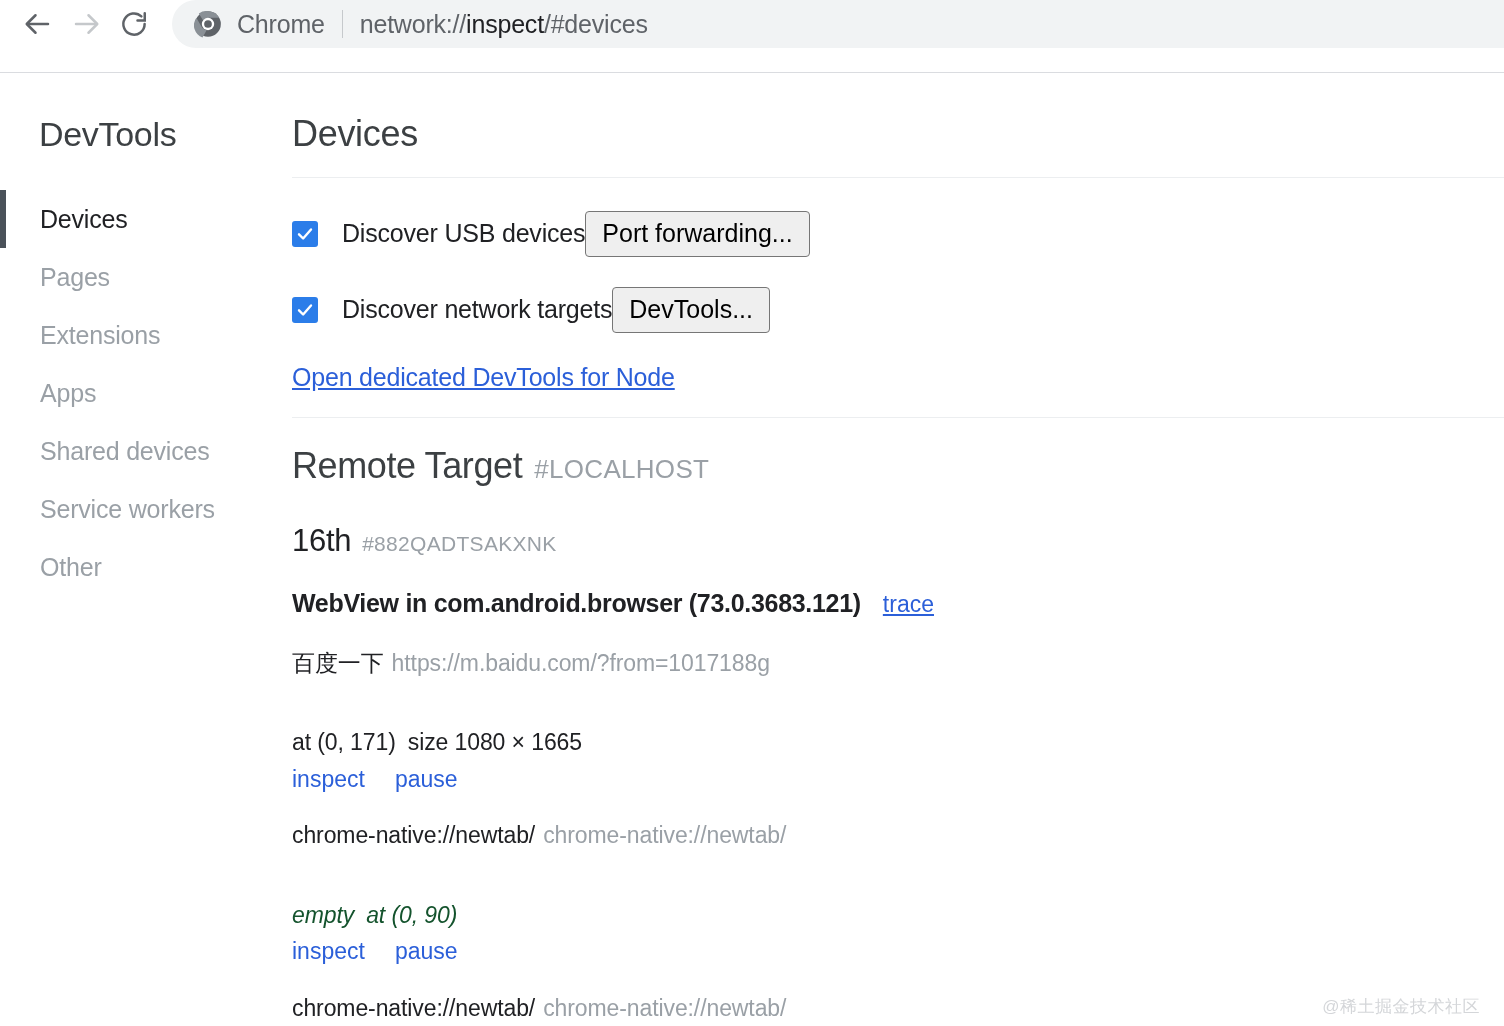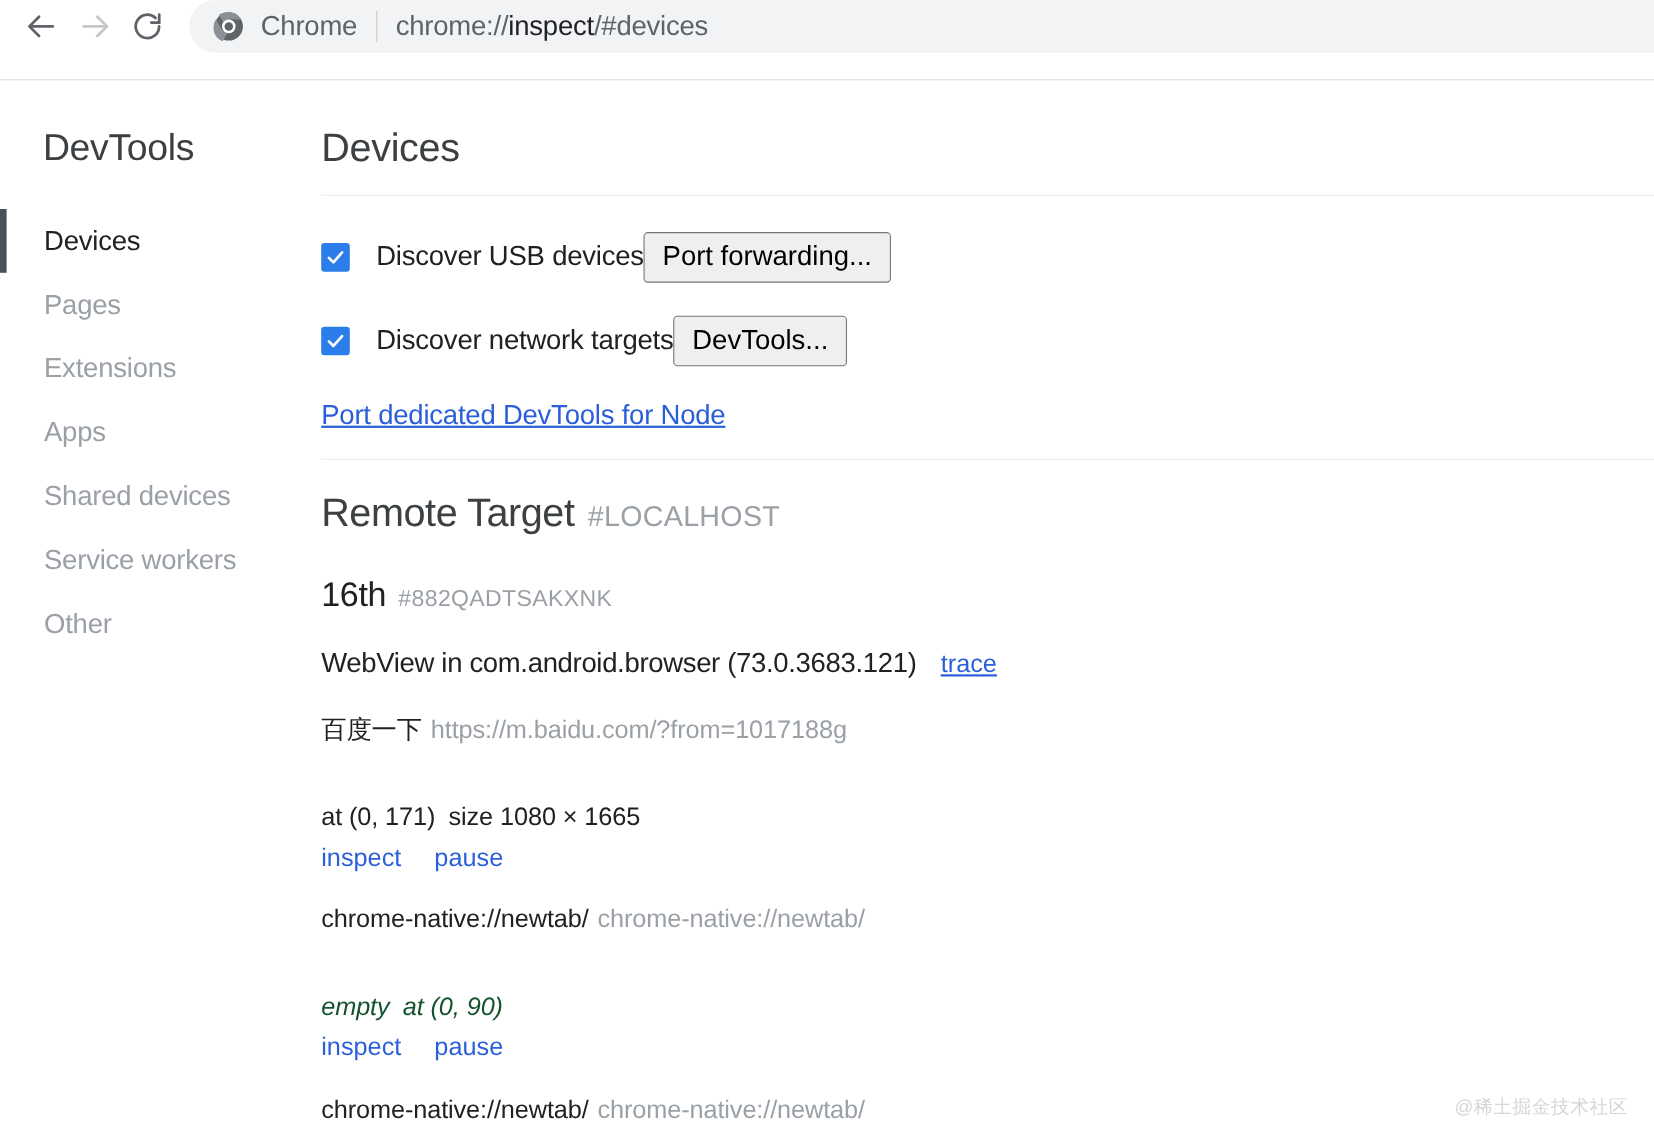--- a/index.html
+++ b/index.html
@@ -239,21 +239,21 @@
     letter-spacing: 0.3px;
   }
 
   .browser-head {
     display: flex;
     align-items: baseline;
     margin-bottom: 28px;
   }
   .browser-head .name {
     font-size: 25px;
-    font-weight: normal;
+    font-weight: bold;
     color: #202124;
     letter-spacing: -0.3px;
   }
   .browser-head .trace {
     margin-left: 22px;
     font-size: 23px;
     color: #2b5fd9;
   }
 
   .target { margin-bottom: 22px; }
@@ -334,21 +334,21 @@
       <svg class="chrome-logo" viewBox="0 0 48 48" xmlns="http://www.w3.org/2000/svg">
         <circle cx="24" cy="24" r="22" fill="#5f6368"></circle>
         <path d="M24 2a22 22 0 0 1 19.1 11.1H25.8a10.9 10.9 0 0 0-9.6 5.6L8.3 5.9A21.9 21.9 0 0 1 24 2z" fill="#8a9096"></path>
         <path d="M4.1 13.2l8.6 14.9a10.9 10.9 0 0 0 9.6 5.5l-7.7 13.4A22 22 0 0 1 4.1 13.2z" fill="#8a9096"></path>
         <circle cx="24" cy="24" r="10.6" fill="#ffffff"></circle>
         <circle cx="24" cy="24" r="6.6" fill="#5f6368"></circle>
       </svg>
     </span>
     <span class="omni-brand">Chrome</span>
     <span class="omni-sep"></span>
-    <span class="omni-url"><span>chrome://</span><span class="strong">inspect</span><span>/#devices</span></span>
+    <span class="omni-url"><span>network://</span><span class="strong">inspect</span><span>/#devices</span></span>
   </div>
 </div>
 
 <div class="page">
 
   <div class="sidebar">
     <div class="sidebar-title">DevTools</div>
     <ul class="nav-list">
       <li class="nav-item active">
         <span>Devices</span>
@@ -403,21 +403,21 @@
             <polyline points="4,12.5 9.5,18 20,6"></polyline>
           </svg>
         </span>
       </span>
       <span class="cb-label">Discover network targets</span>
       <span class="btn-slot">
         <button class="btn">DevTools...</button>
       </span>
     </div>
 
-    <a class="node-link" href="#">Port dedicated DevTools for Node</a>
+    <a class="node-link" href="#">Open dedicated DevTools for Node</a>
 
     <div class="divider second"></div>
 
     
     <div class="remote-head">
       <h2>Remote Target</h2>
       <span class="hash">#LOCALHOST</span>
     </div>
 
     <div class="device-head">

